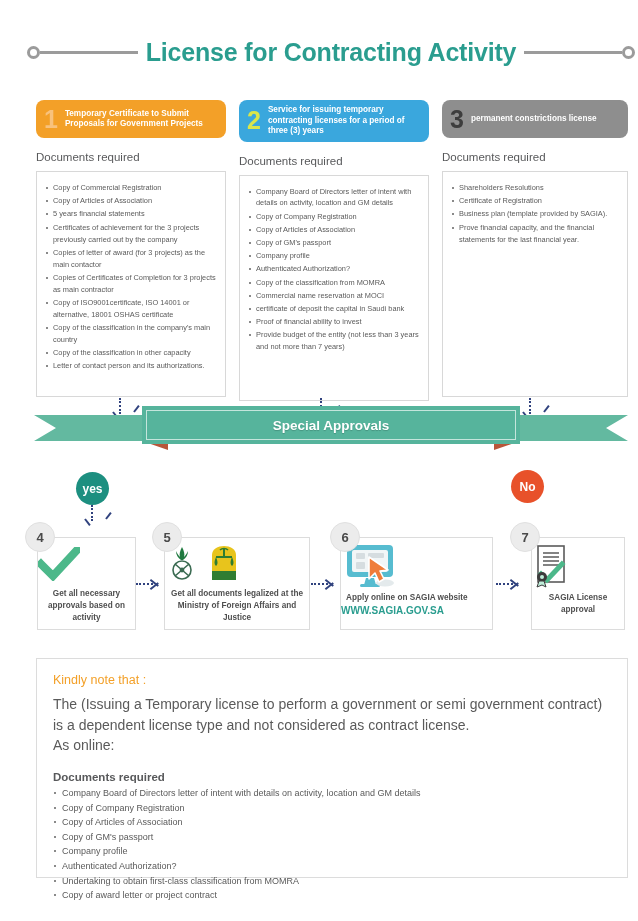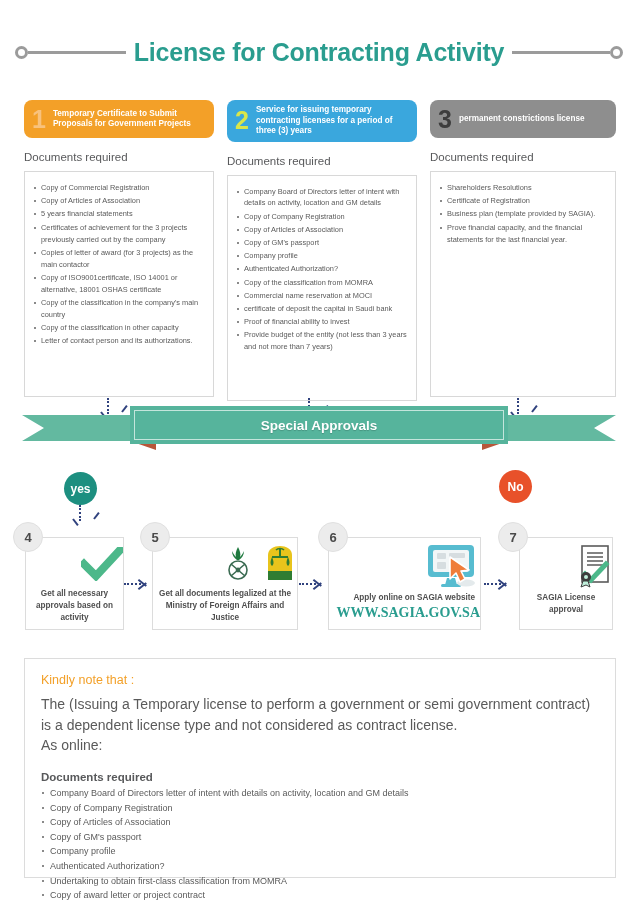--- a/index.html
+++ b/index.html
@@ -1,21 +1,21 @@
 <!DOCTYPE html>
 <html><head>
 <meta charset="utf-8">
 <style>
   html,body{margin:0;padding:0;}
   body{
     width:638px;height:921px;background:#ffffff;
     font-family:"Liberation Sans", sans-serif;
     color:#58595b;position:relative;overflow:hidden;
   }
-  .page{position:relative;width:532px;height:921px;}
+  .page{position:relative;width:532px;height:921px;margin-left:12px;}
 
   
   .title-row{
     position:absolute;left:0;top:32px;width:638px;height:40px;
     display:flex;align-items:center;justify-content:center;gap:0px;
   }
   .title-line{height:3px;background:#9b9b9b;flex:0 0 auto;}
   .title-line.left{width:98px;margin-right:8px;}
   .title-line.right{width:98px;margin-left:8px;}
   .title-dot{
@@ -144,28 +144,28 @@
     display:flex;align-items:center;justify-content:center;
     font-size:13px;font-weight:bold;color:#4a4a4a;z-index:4;
   }
   .n4{left:13px;top:522px;}
   .n5{left:140px;top:522px;}
   .n6{left:318px;top:522px;}
   .n7{left:498px;top:522px;}
 
   .step-inner{
     width:100%;height:100%;display:flex;flex-direction:column;
-    align-items:flex-end;justify-content:flex-start;padding-top:6px;box-sizing:border-box;
+    align-items:flex-start;justify-content:flex-start;padding-top:6px;box-sizing:border-box;
   }
   .step-cap{
     font-size:8.2px;line-height:1.45;color:#4f4f4f;text-align:center;
     font-weight:bold;padding:0 5px;
   }
   .step-link{
-    font-size:14px;color:#2a9d8f;font-weight:bold;text-align:center;margin-top:1px;font-family:Liberation Serif, serif;
+    font-size:10px;color:#2a9d8f;font-weight:bold;text-align:center;margin-top:1px;
   }
   .icon-slot{
     flex:0 0 auto;display:flex;align-items:center;justify-content:center;gap:8px;
     margin-bottom:4px;
   }
 
   
   .note{
     position:absolute;left:24px;top:658px;width:592px;height:220px;
     border:1px solid #dcdcdc;background:#fff;box-sizing:border-box;padding:14px 16px;
@@ -200,20 +200,21 @@
       <span class="chip-label">Temporary Certificate to Submit Proposals for Government Projects</span>
     </div>
     <div class="docs-req">Documents required</div>
     <div class="card h1">
       <ul class="blist">
         <li>Copy of Commercial Registration</li>
         <li>Copy of Articles of Association</li>
         <li>5 years financial statements</li>
         <li>Certificates of achievement for the 3 projects previously carried out by the company</li>
         <li>Copies of letter of award (for 3 projects) as the main contactor</li>
+        <li>Copies of Certificates of Completion for 3 projects as main contractor</li>
         <li>Copy of ISO9001certificate, ISO 14001 or alternative, 18001 OSHAS certificate</li>
         <li>Copy of the classification in the company's main country</li>
         <li>Copy of the classification in other capacity</li>
         <li>Letter of contact person and its authorizations.</li>
       </ul>
     </div>
   </div>
 
   <div class="col col2">
     <div class="chip c2">

